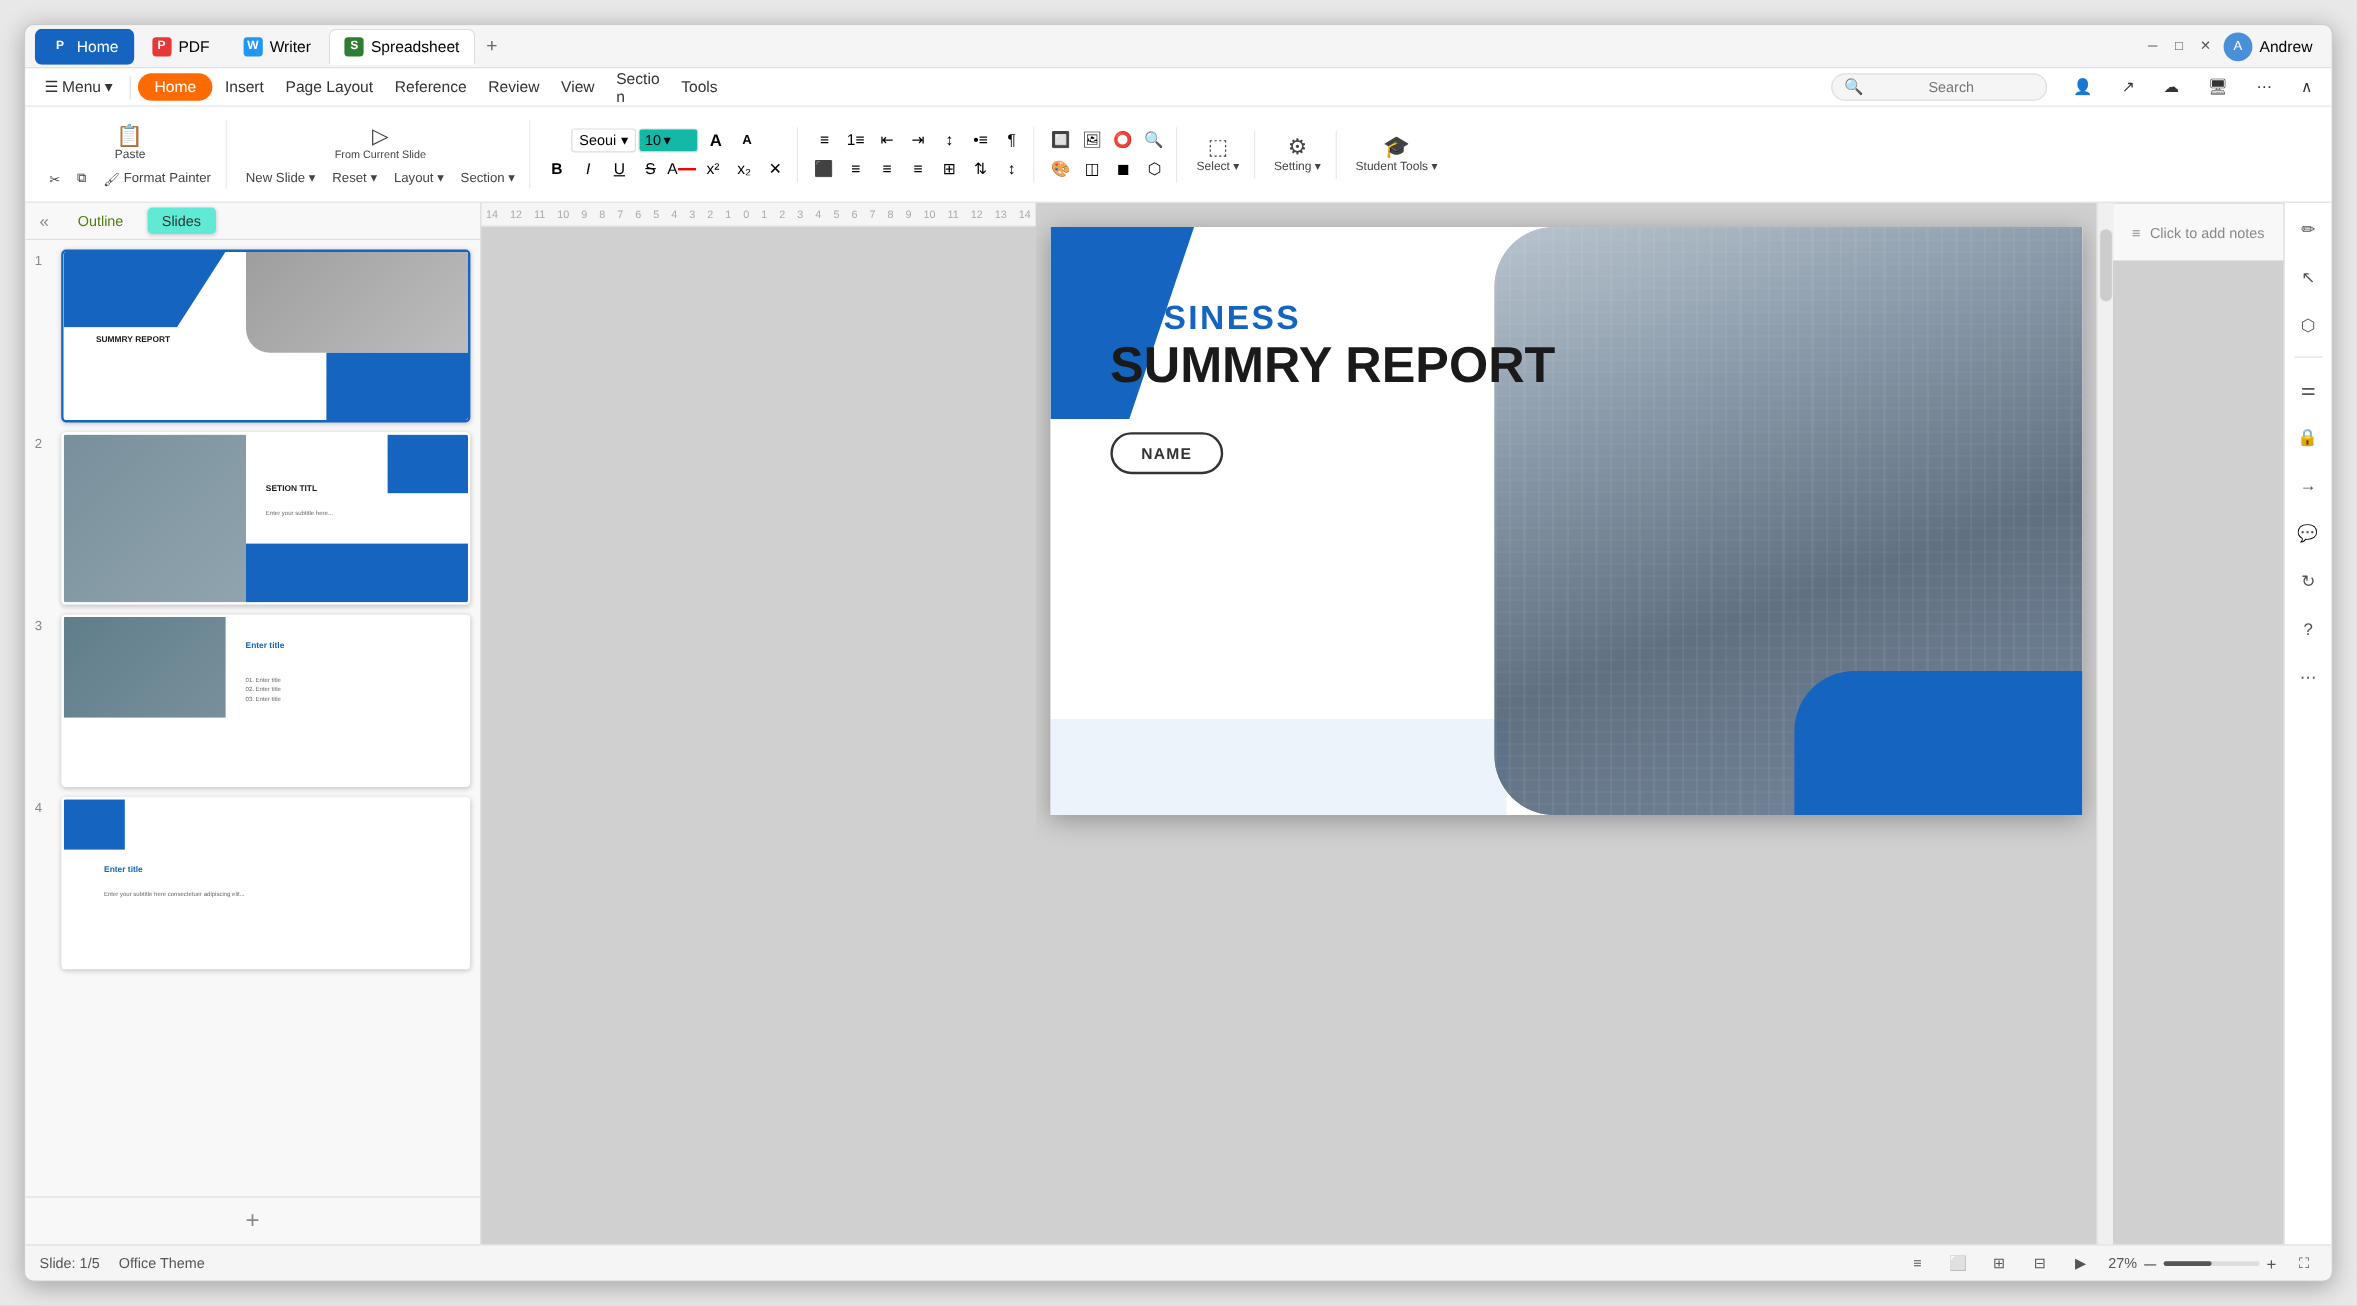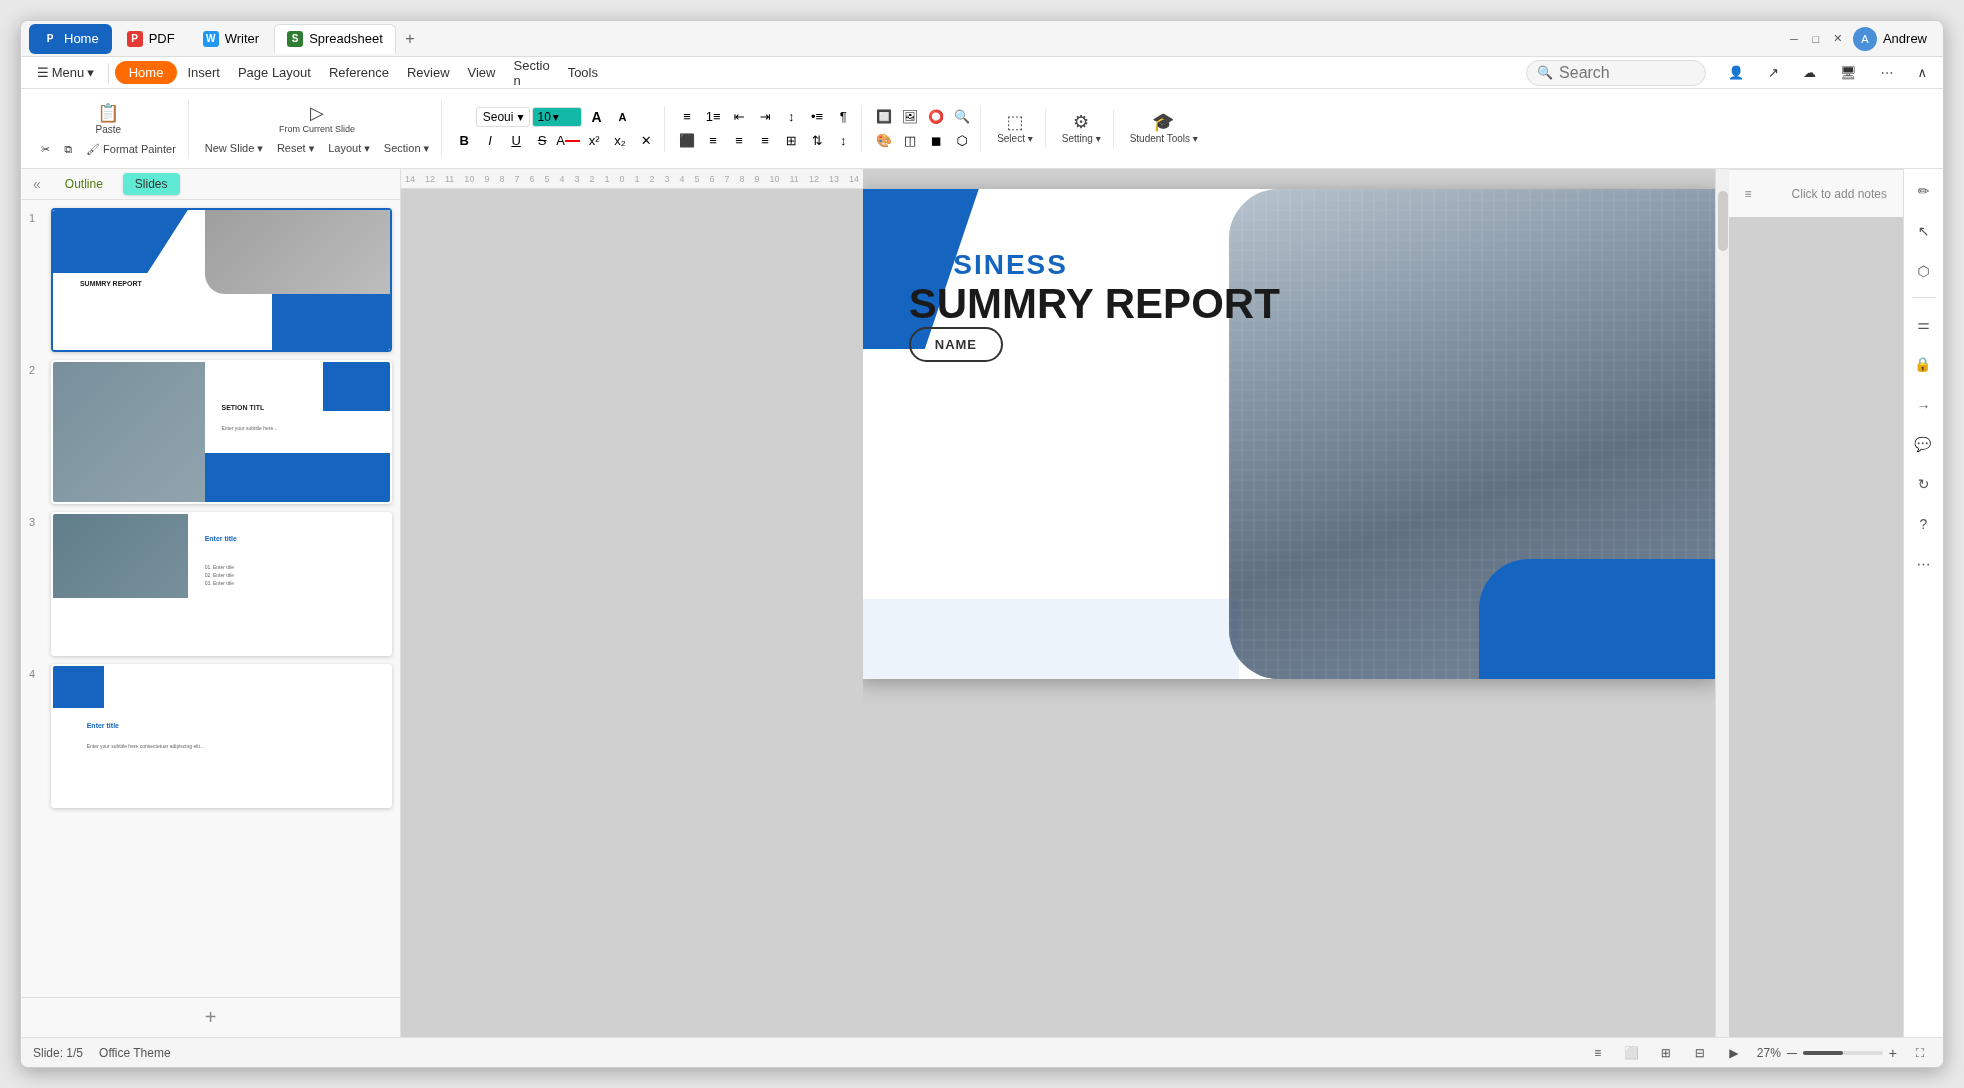--- a/index.html
+++ b/index.html
@@ -144,23 +144,24 @@
       background: #f5f5f5;
       border: 1px solid #ddd;
       border-radius: 16px;
       padding: 3px 10px;
       gap: 6px;
       width: 180px;
     }
     .search-box input {
       border: none;
       background: transparent;
-      font-size: 16px;
+      font-size: 12px;
       outline: none;
       width: 130px;
+      margin-left: 48px;
     }
     .header-right-icons {
       display: flex;
       align-items: center;
       gap: 8px;
       margin-left: 12px;
     }
 
     
     .ribbon {
@@ -495,20 +496,21 @@
     }
     .slide-name-btn {
       border: 2px solid #333;
       border-radius: 20px;
       padding: 8px 24px;
       font-size: 13px;
       font-weight: bold;
       display: inline-block;
       color: #333;
       letter-spacing: 1px;
+      margin-top: 33px;
     }
 
     
     .notes-area {
       height: 48px;
       background: #f8f8f8;
       border-top: 1px solid #e0e0e0;
       display: flex;
       align-items: center;
       padding: 0 16px;
@@ -965,21 +967,21 @@
 
         </div>
 
         <div class="vertical-scrollbar">
           <div class="scroll-thumb"></div>
         </div>
       </div>
 
       <div class="notes-area">
         <span>≡</span>
-        <span style="cursor:text;margin-left:32px;">Click to add notes</span>
+        <span style="cursor:text;">Click to add notes</span>
       </div>
     </div>
 
     <div class="right-panel">
       <div class="right-panel-icon">✏</div>
       <div class="right-panel-icon">↖</div>
       <div class="right-panel-icon">⬡</div>
       <div class="right-panel-divider"></div>
       <div class="right-panel-icon">⚌</div>
       <div class="right-panel-icon">🔒</div>

